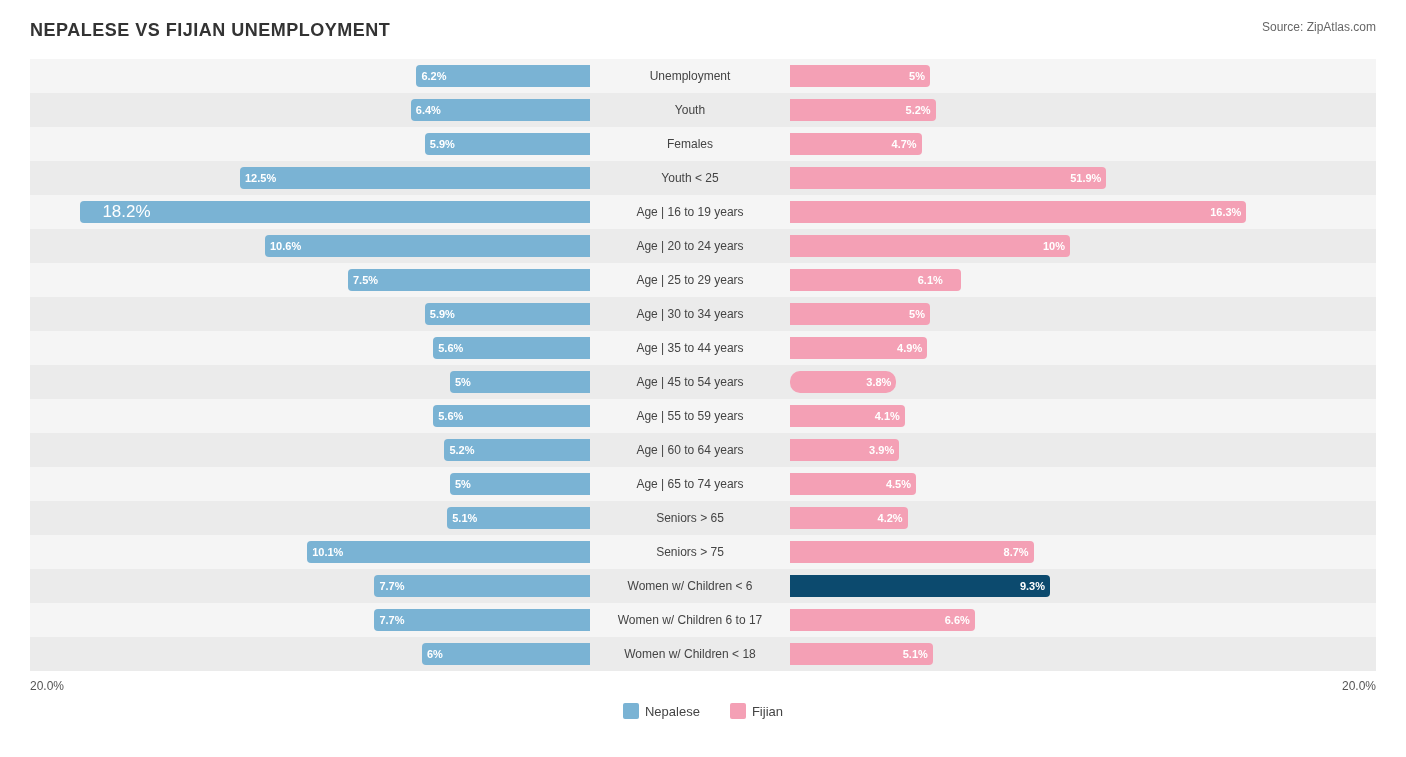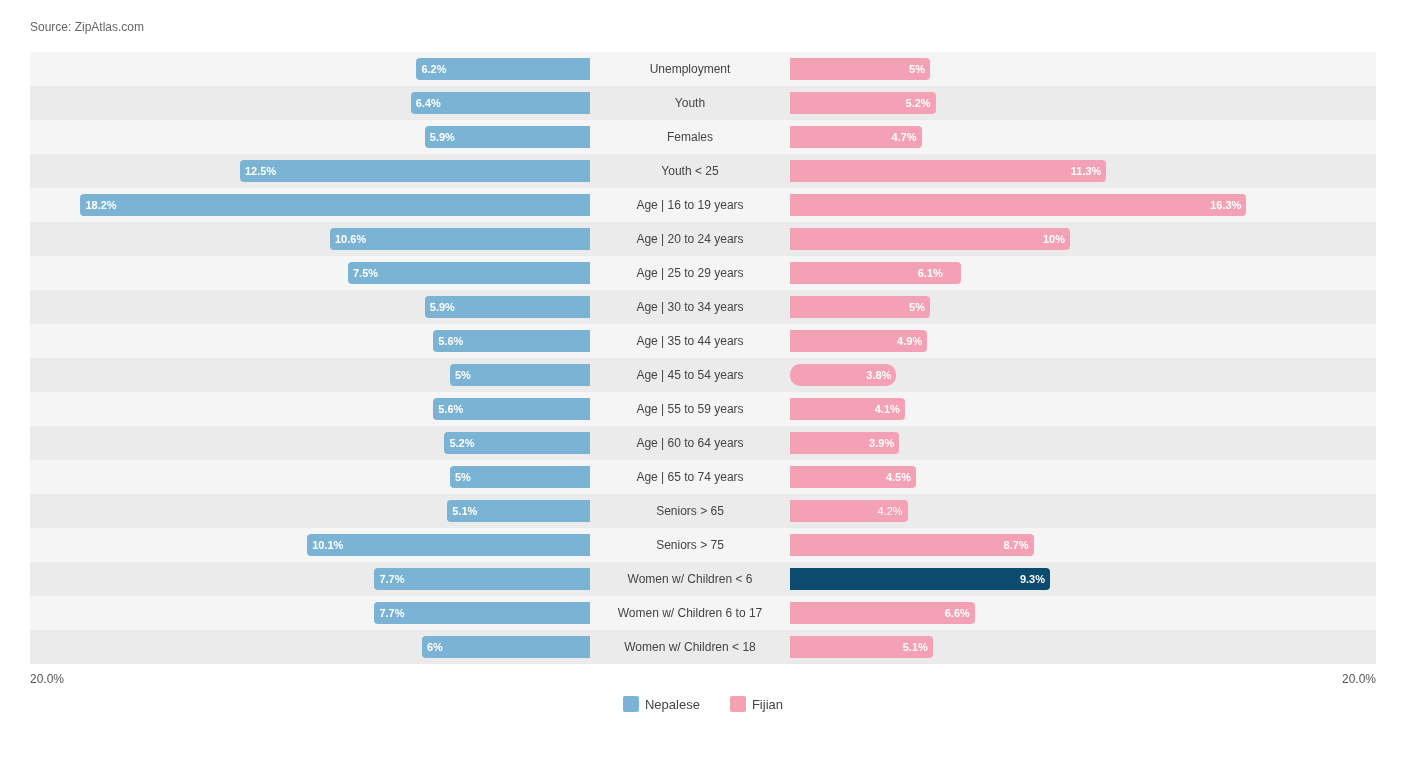--- a/index.html
+++ b/index.html
@@ -118,20 +118,21 @@
       display: flex;
       align-items: center;
       justify-content: flex-end;
     }
   </style>
 </head>
 <body>
 
 <div class="chart-container">
   <div class="chart-header">
+    <span class="chart-title">NEPALESE VS FIJIAN UNEMPLOYMENT</span>
     <span class="chart-source">Source: ZipAtlas.com</span>
   </div>
 
   <div class="rows-container" id="rows-container">
 
   <div class="chart-row">
     <div class="left-bar-area" style="width:560px;">
       <div class="lbar" style="width:173.6px; background:#7ab3d4;">
         <span style="position:absolute;left:5px;font-size:11px;color:#fff;font-weight:bold;">6.2%</span>
       </div>
@@ -178,43 +179,43 @@
       <div class="chart-row">
     <div class="left-bar-area" style="width:560px;padding-left:32px;">
       <div class="lbar" style="width:350px; background:#7ab3d4;">
         <span style="position:absolute;left:5px;font-size:11px;color:#fff;font-weight:bold;">12.5%</span>
       </div>
 
     </div>
     <div class="center-label-area">Youth &lt; 25</div>
     <div class="right-bar-area" style="width:560px;">
       <div class="rbar" style="width:316.40000000000003px; background:#f4a0b5;">
-        <span style="position:absolute;right:5px;font-size:11px;color:#fff;font-weight:bold;">11.3%</span>
+        <span style="position:absolute;right:5px;font-size:11px;color:#fff;font-weight:bold;">51.9%</span>
       </div>
 
     </div>
   </div>
       <div class="chart-row">
     <div class="left-bar-area" style="width:560px;">
       <div class="lbar" style="width:509.59999999999997px; background:#7ab3d4;">
-        <span style="position:absolute;left:5px;font-size:11px;color:#fff;font-weight:bold;">18.2%</span>
+        <span style="position:absolute;left:22px;font-size:17px;color:#fff;font-weight:normal;">18.2%</span>
       </div>
 
     </div>
     <div class="center-label-area">Age | 16 to 19 years</div>
     <div class="right-bar-area" style="width:560px;">
       <div class="rbar" style="width:456.40000000000003px; background:#f4a0b5;">
         <span style="position:absolute;right:5px;font-size:11px;color:#fff;font-weight:bold;">16.3%</span>
       </div>
 
     </div>
   </div>
       <div class="chart-row">
     <div class="left-bar-area" style="width:560px;">
-      <div class="lbar" style="width:260px; background:#7ab3d4;">
+      <div class="lbar" style="width:325px; background:#7ab3d4;">
         <span style="position:absolute;left:5px;font-size:11px;color:#fff;font-weight:bold;">10.6%</span>
       </div>
 
     </div>
     <div class="center-label-area">Age | 20 to 24 years</div>
     <div class="right-bar-area" style="width:560px;">
       <div class="rbar" style="width:280px; background:#f4a0b5;">
         <span style="position:absolute;right:5px;font-size:11px;color:#fff;font-weight:bold;">10%</span>
       </div>
 
@@ -328,21 +329,21 @@
       <div class="chart-row">
     <div class="left-bar-area" style="width:560px;">
       <div class="lbar" style="width:142.8px; background:#7ab3d4;">
         <span style="position:absolute;left:5px;font-size:11px;color:#fff;font-weight:bold;">5.1%</span>
       </div>
 
     </div>
     <div class="center-label-area">Seniors &gt; 65</div>
     <div class="right-bar-area" style="width:560px;">
       <div class="rbar" style="width:117.60000000000001px; background:#f4a0b5;">
-        <span style="position:absolute;right:5px;font-size:11px;color:#fff;font-weight:normal;">4.2%</span>
+        <span style="position:absolute;right:5px;font-size:11px;color:#fff;font-weight:bold;">4.2%</span>
       </div>
 
     </div>
   </div>
       <div class="chart-row">
     <div class="left-bar-area" style="width:560px;">
       <div class="lbar" style="width:282.8px; background:#7ab3d4;">
         <span style="position:absolute;left:5px;font-size:11px;color:#fff;font-weight:bold;">10.1%</span>
       </div>
 

